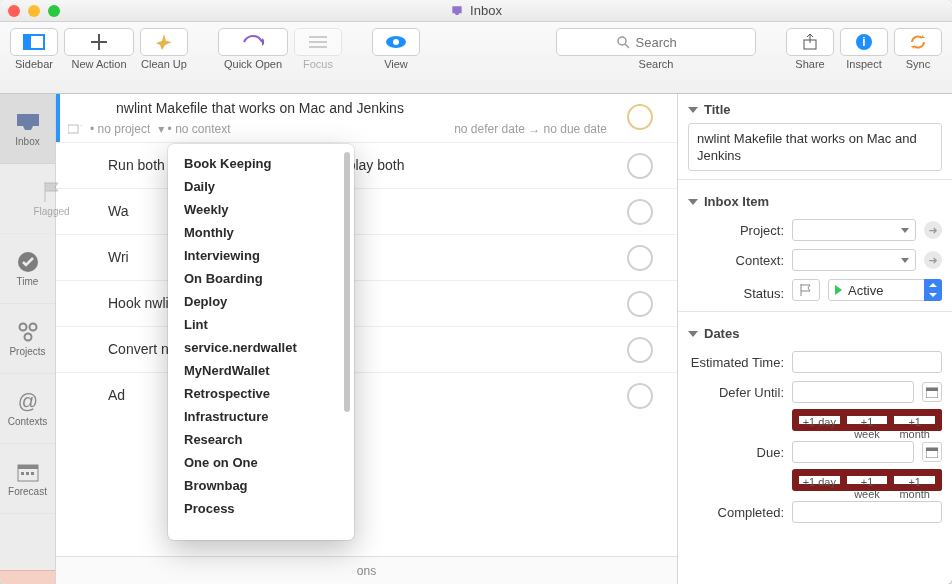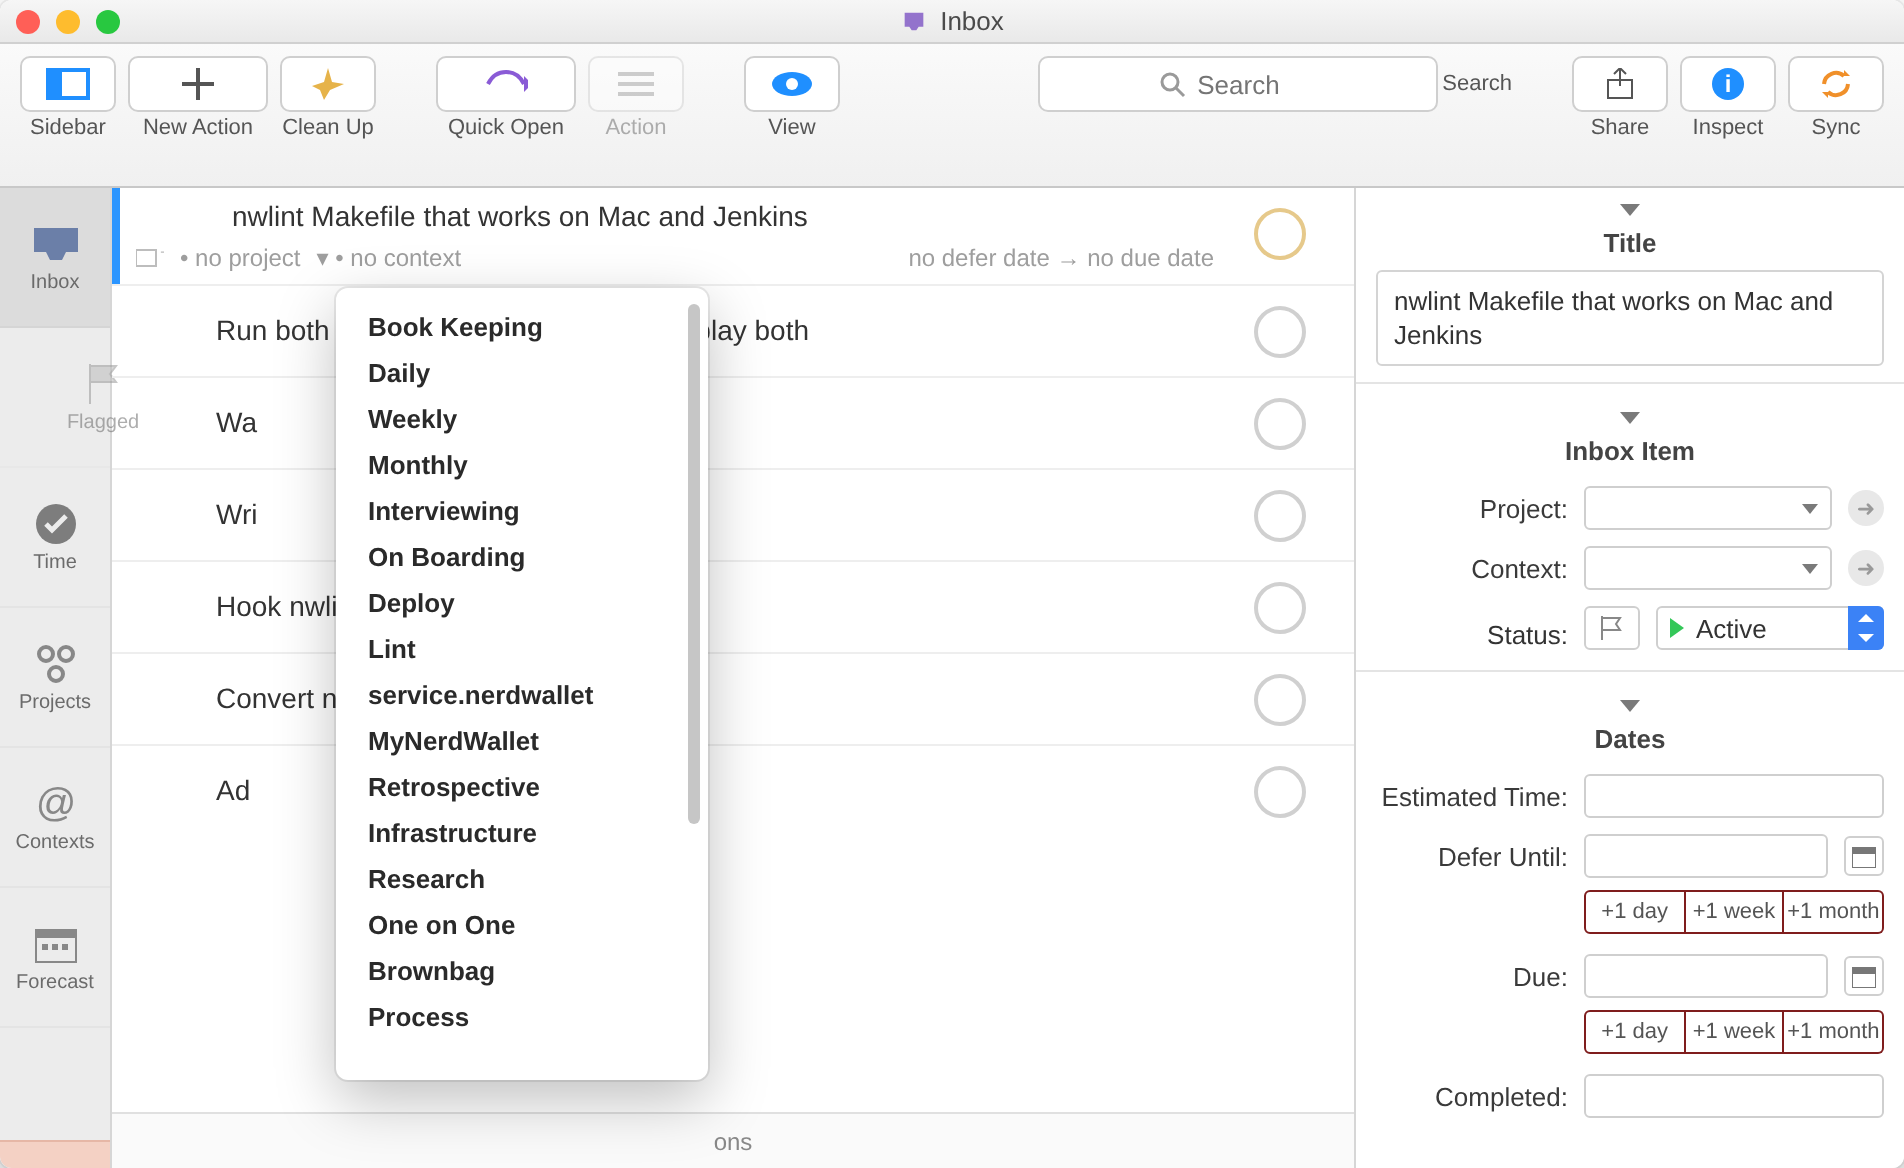--- a/index.html
+++ b/index.html
@@ -19,21 +19,21 @@
 
 .toolbar { height: 72px; background: linear-gradient(#fafafa,#f0f0f0); border-bottom:1px solid #c8c8c8; display:flex; align-items:flex-start; padding: 6px 10px 0 10px; gap:6px; }
 .tb-group { display:flex; gap:6px; }
 .tb-btn { width:48px; display:flex; flex-direction:column; align-items:center; gap:2px; }
 .tb-btn .chip { width:48px; height:28px; background:#fff; border:1px solid #cfcfcf; border-radius:5px; display:flex; align-items:center; justify-content:center; box-shadow: 0 1px 0 rgba(255,255,255,.8) inset; cursor:pointer; }
 .tb-btn .lbl { font-size:11px; color:#555; }
 .tb-btn.wide { width:70px; }
 .tb-btn.wide .chip { width:70px; }
 .tb-spacer { flex:0 0 18px; }
 .tb-flex { flex:1; }
-.search-wrap { flex:0 0 200px; display:flex; flex-direction:row; align-items:center; gap:2px; }
+.search-wrap { flex:0 0 200px; display:flex; flex-direction:column; align-items:center; gap:2px; }
 .search-field { width:200px; height:28px; border:1px solid #cfcfcf; border-radius:5px; background:#fff; display:flex; align-items:center; justify-content:center; color:#9a9a9a; font-size:13px; gap:6px; }
 .search-field input { border:none; outline:none; width:60px; font-size:13px; color:#333; background:transparent; }
 
 
 .body { position:absolute; top:94px; left:0; right:0; bottom:0; display:flex; }
 
 
 .nav { width:56px; background:#ececec; border-right:1px solid #d6d6d6; display:flex; flex-direction:column; }
 .nav-item { height:70px; display:flex; flex-direction:column; align-items:center; justify-content:center; gap:3px; font-size:10px; color:#6b6b6b; border-bottom:1px solid rgba(0,0,0,.03); cursor:pointer; }
 .nav-item.selected { background:#dcdcdc; }
@@ -59,21 +59,21 @@
 
 
 .popover { position:absolute; top:50px; left:76px; width:186px; height:396px; background:#fff; border-radius:6px; box-shadow: 0 10px 30px rgba(0,0,0,.25), 0 0 0 1px rgba(0,0,0,.08); padding:8px 0; overflow:hidden;margin-left:36px; }
 .popover .scroll-track { position:absolute; top:8px; right:4px; width:6px; height:300px; background:transparent; }
 .popover .scroll-thumb { width:6px; height:260px; background:#c6c6c6; border-radius:3px; }
 .popover ul { list-style:none; }
 .popover li { padding:2px 12px 2px 16px; font-size:13px; font-weight:600; color:#2a2a2a; line-height:19px; cursor:pointer; white-space:nowrap; }
 
 
 .inspector { width:274px; background:#fff; overflow:hidden; font-size:13px; color:#333; }
-.sect-hdr { display:flex; align-items:center; gap:6px; padding:8px 10px 6px 10px; font-weight:600; color:#444;flex-direction:column; }
+.sect-hdr { display:flex; align-items:center; gap:6px; padding:8px 10px 6px 10px; font-weight:600; color:#444; }
 .tri { width:0; height:0; border-left:5px solid transparent; border-right:5px solid transparent; border-top:6px solid #7a7a7a; transform: none; }
 .title-box { margin:0 10px 8px 10px; border:1px solid #d4d4d4; border-radius:3px; padding:6px 8px; min-height:44px; font-size:13px; line-height:17px; color:#333; background:#fff; }
 
 .kv { display:flex; align-items:center; padding:4px 10px; gap:8px; }
 .kv label { width:96px; text-align:right; color:#3a3a3a; }
 .sel-box { flex:1; height:22px; border:1px solid #cfcfcf; border-radius:3px; background:#fff; position:relative; }
 .sel-box::after { content:""; position:absolute; right:6px; top:8px; width:0; height:0; border-left:4px solid transparent; border-right:4px solid transparent; border-top:5px solid #7a7a7a; }
 .goto-ic { width:18px; height:18px; border-radius:50%; background:#e8e8e8; display:flex; align-items:center; justify-content:center; color:#999; font-size:11px; }
 
 .status-row { display:flex; align-items:flex-end; padding:4px 10px; gap:8px; }
@@ -81,21 +81,21 @@
 .flag-chip { width:28px; height:22px; border:1px solid #cfcfcf; border-radius:3px; background:#fff; display:flex; align-items:center; justify-content:center; }
 .status-sel { flex:1; height:22px; border:1px solid #cfcfcf; border-radius:3px; background:#fff; display:flex; align-items:center; padding:0 6px; gap:6px; position:relative; }
 .status-sel .endcap { position:absolute; top:-1px; right:-1px; bottom:-1px; width:18px; background:#3b82f6; border-radius:0 3px 3px 0; display:flex; align-items:center; justify-content:center; }
 .status-sel .endcap::before { content:""; width:0; height:0; border-left:4px solid transparent; border-right:4px solid transparent; border-bottom:4px solid #fff; position:absolute; top:4px; }
 .status-sel .endcap::after { content:""; width:0; height:0; border-left:4px solid transparent; border-right:4px solid transparent; border-top:4px solid #fff; position:absolute; bottom:4px; }
 .play-ic { width:0; height:0; border-top:5px solid transparent; border-bottom:5px solid transparent; border-left:7px solid #34c759; }
 
 .text-input { flex:1; height:22px; border:1px solid #cfcfcf; border-radius:3px; background:#fff; }
 .cal-ic { width:20px; height:20px; border:1px solid #cfcfcf; border-radius:3px; background:#fff; display:flex; align-items:center; justify-content:center; font-size:11px; color:#666; }
 .seg3 { display:flex; margin-left:114px; margin-right:10px; margin-top:2px; }
-.seg3 button { flex:1; height:22px; border:1px solid #7f1d1d; background:#fff; font-size:11px; color:#555; cursor:pointer; }
+.seg3 button { flex:1; height:22px; border:7px solid #7f1d1d; background:#fff; font-size:11px; color:#555; cursor:pointer; }
 .seg3 button:first-child { border-radius:3px 0 0 3px; }
 .seg3 button:last-child { border-radius:0 3px 3px 0; border-left:none; }
 .seg3 button:nth-child(2){ border-left:none; }
 
 .hr { height:1px; background:#e4e4e4; margin:6px 0; }
 </style>
 </head>
 <body>
 
 <div class="window">
@@ -154,21 +154,21 @@
         <div class="lbl">Quick Open</div>
       </div>
       <div class="tb-btn" style="opacity:.45">
         <div class="chip">
           <svg width="18" height="12">
               <rect y="0" width="18" height="2" fill="#999"></rect>
               <rect y="5" width="18" height="2" fill="#999"></rect>
               <rect y="10" width="18" height="2" fill="#999"></rect>
             </svg>
         </div>
-        <div class="lbl">Action</div>
+        <div class="lbl">Focus</div>
       </div>
     </div>
     <div class="tb-spacer"></div>
     <div class="tb-btn">
       <div class="chip">
         <svg width="22" height="14">
             <ellipse cx="11" cy="7" rx="10" ry="6" fill="#1f8fff"></ellipse>
             <circle cx="11" cy="7" r="3" fill="#fff"></circle>
           </svg>
       </div>

